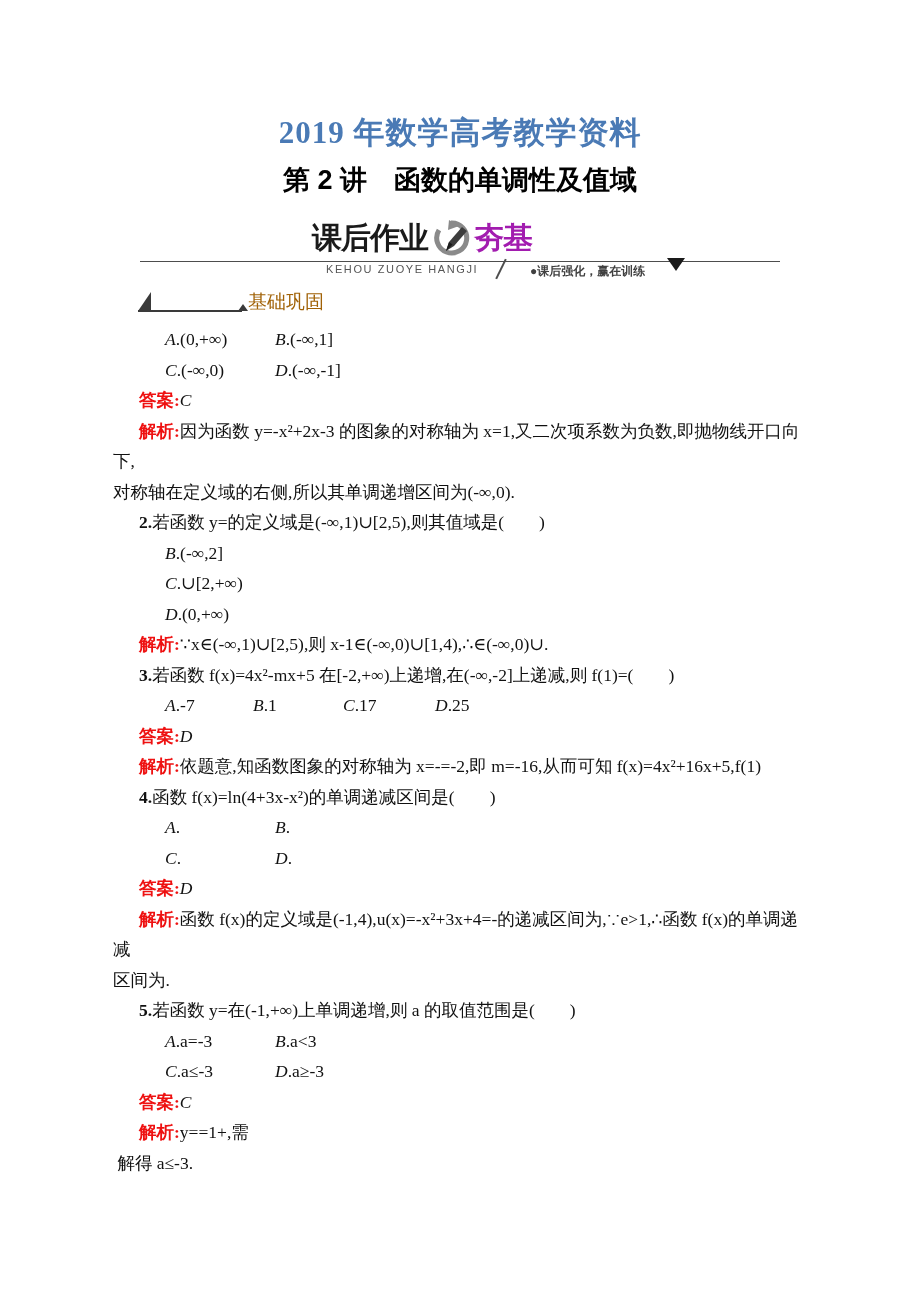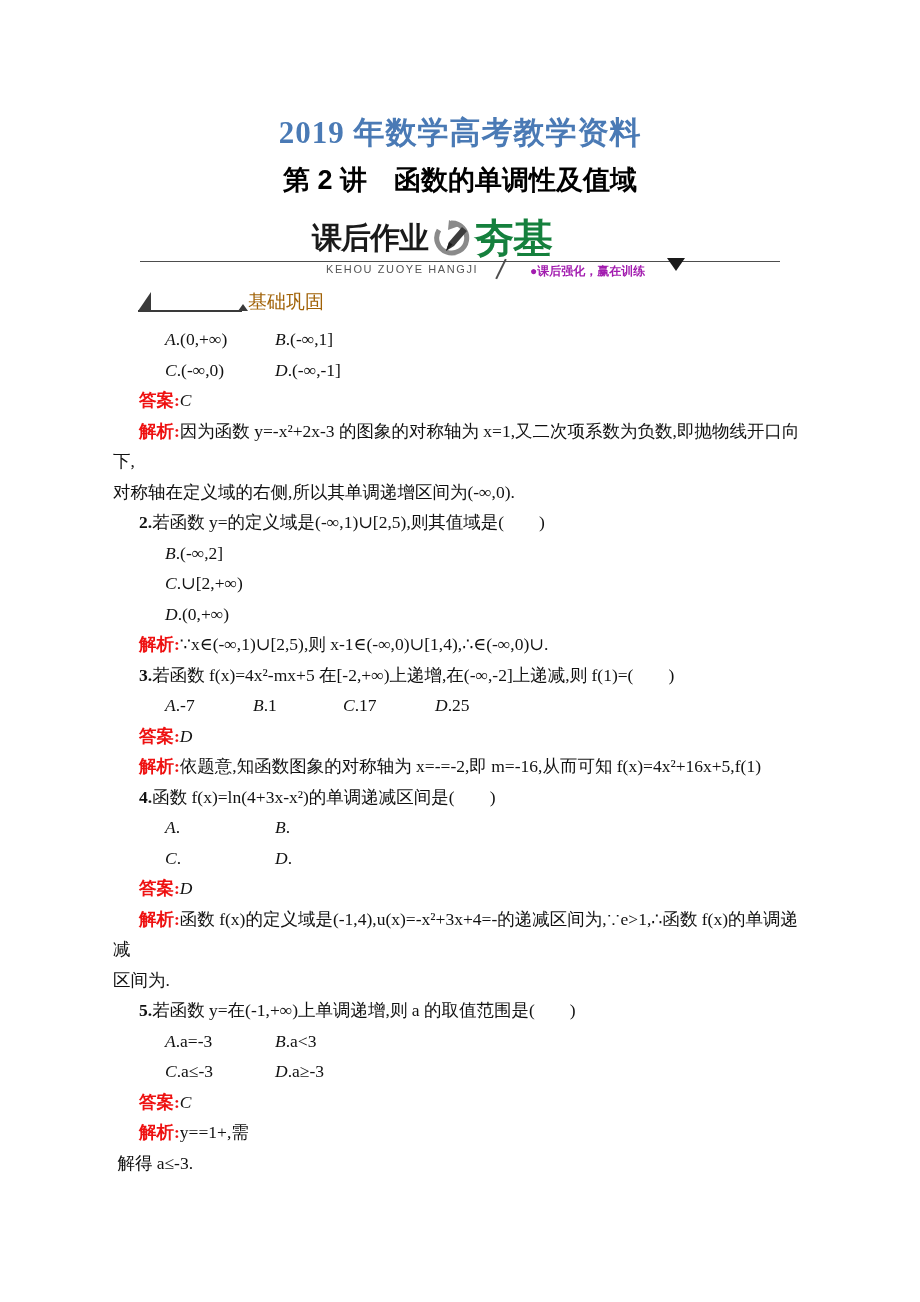--- a/index.html
+++ b/index.html
@@ -78,23 +78,23 @@
   }
   .banner-icon {
     width: 40px;
     height: 40px;
     display: inline-block;
     position: relative;
     margin: 0 1px;
   }
   .banner-sub-text {
     font-family: "Liberation Sans", "DejaVu Sans", sans-serif;
-    font-size: 40px;
-    font-weight: bold;
-    color: #15803d;
+    font-size: 30px;
+    font-weight: bold;
+    color: #a21caf;
     letter-spacing: -1px;
     line-height: 1;
   }
   .banner-rule {
     position: absolute;
     top: 43px;
     left: 0;
     width: 640px;
     height: 0;
     border-top: 1.5px solid #4d4d4d;
@@ -118,21 +118,21 @@
     background: #4d4d4d;
     transform: rotate(26deg);
   }
   .banner-tagline {
     position: absolute;
     top: 45px;
     left: 390px;
     font-family: "Liberation Sans", "DejaVu Sans", sans-serif;
     font-size: 12px;
     font-weight: bold;
-    color: #a21caf;
+    color: #404040;
     white-space: nowrap;
   }
   .banner-triangle {
     position: absolute;
     top: 40px;
     left: 527px;
     width: 0;
     height: 0;
     border-left: 9px solid transparent;
     border-right: 9px solid transparent;

